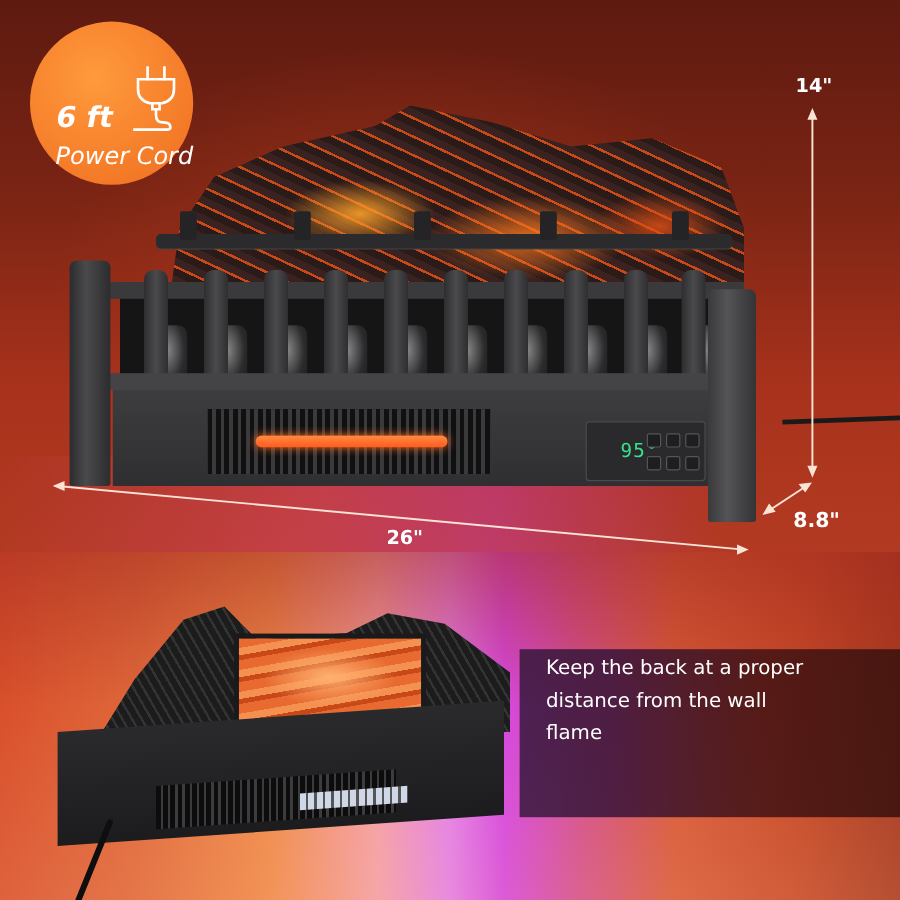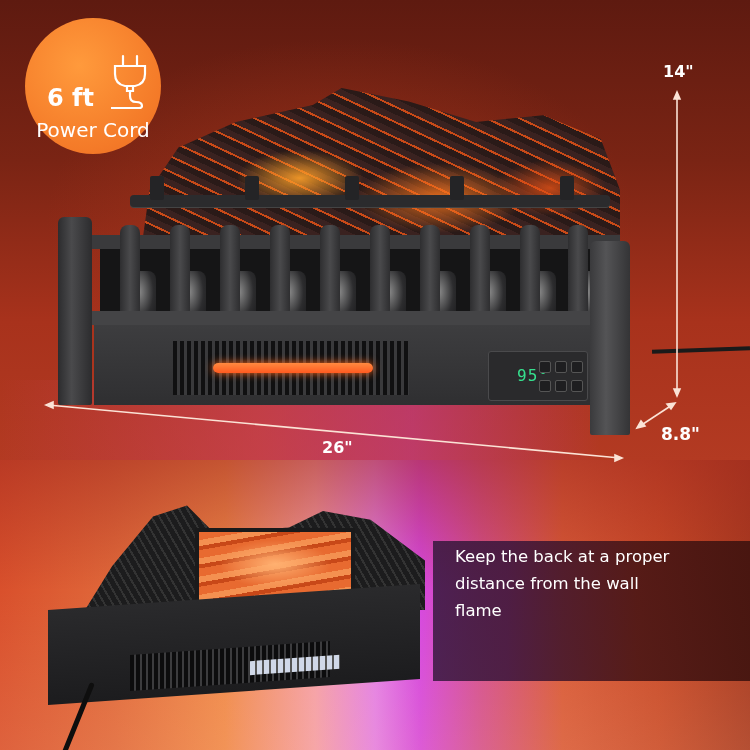--- a/index.html
+++ b/index.html
@@ -22,21 +22,21 @@
   }
   .bottom-panel .vshade {
     position: absolute; inset: 0;
     background: linear-gradient(180deg, rgba(160,40,30,0.55) 0%, rgba(0,0,0,0) 45%, rgba(255,200,160,0.15) 100%);
   }
 
   
   .badge {
     position: absolute; left: 25px; top: 18px; width: 136px; height: 136px; border-radius: 50%;
     background: radial-gradient(circle at 40% 35%, #ff9a3c, #f47a28 70%, #ea6a22);
-    color: #fff; text-align: center;
+    color: #fff; text-align: right; font-style: italic;
   }
   .badge .ft { position: absolute; left: 22px; top: 66px; font-size: 24px; font-weight: bold; }
   .badge .pc { position: absolute; left: 0; width: 136px; top: 100px; font-size: 20px; }
   .badge svg { position: absolute; left: 86px; top: 36px; }
 
   
   .dim { position: absolute; color: #fff; font-weight: bold; font-size: 16px; }
   .arrows { position: absolute; left: 0; top: 0; width: 750px; height: 750px; pointer-events: none; }
   .logs {
     position: absolute; left: 140px; top: 88px; width: 480px; height: 170px;

